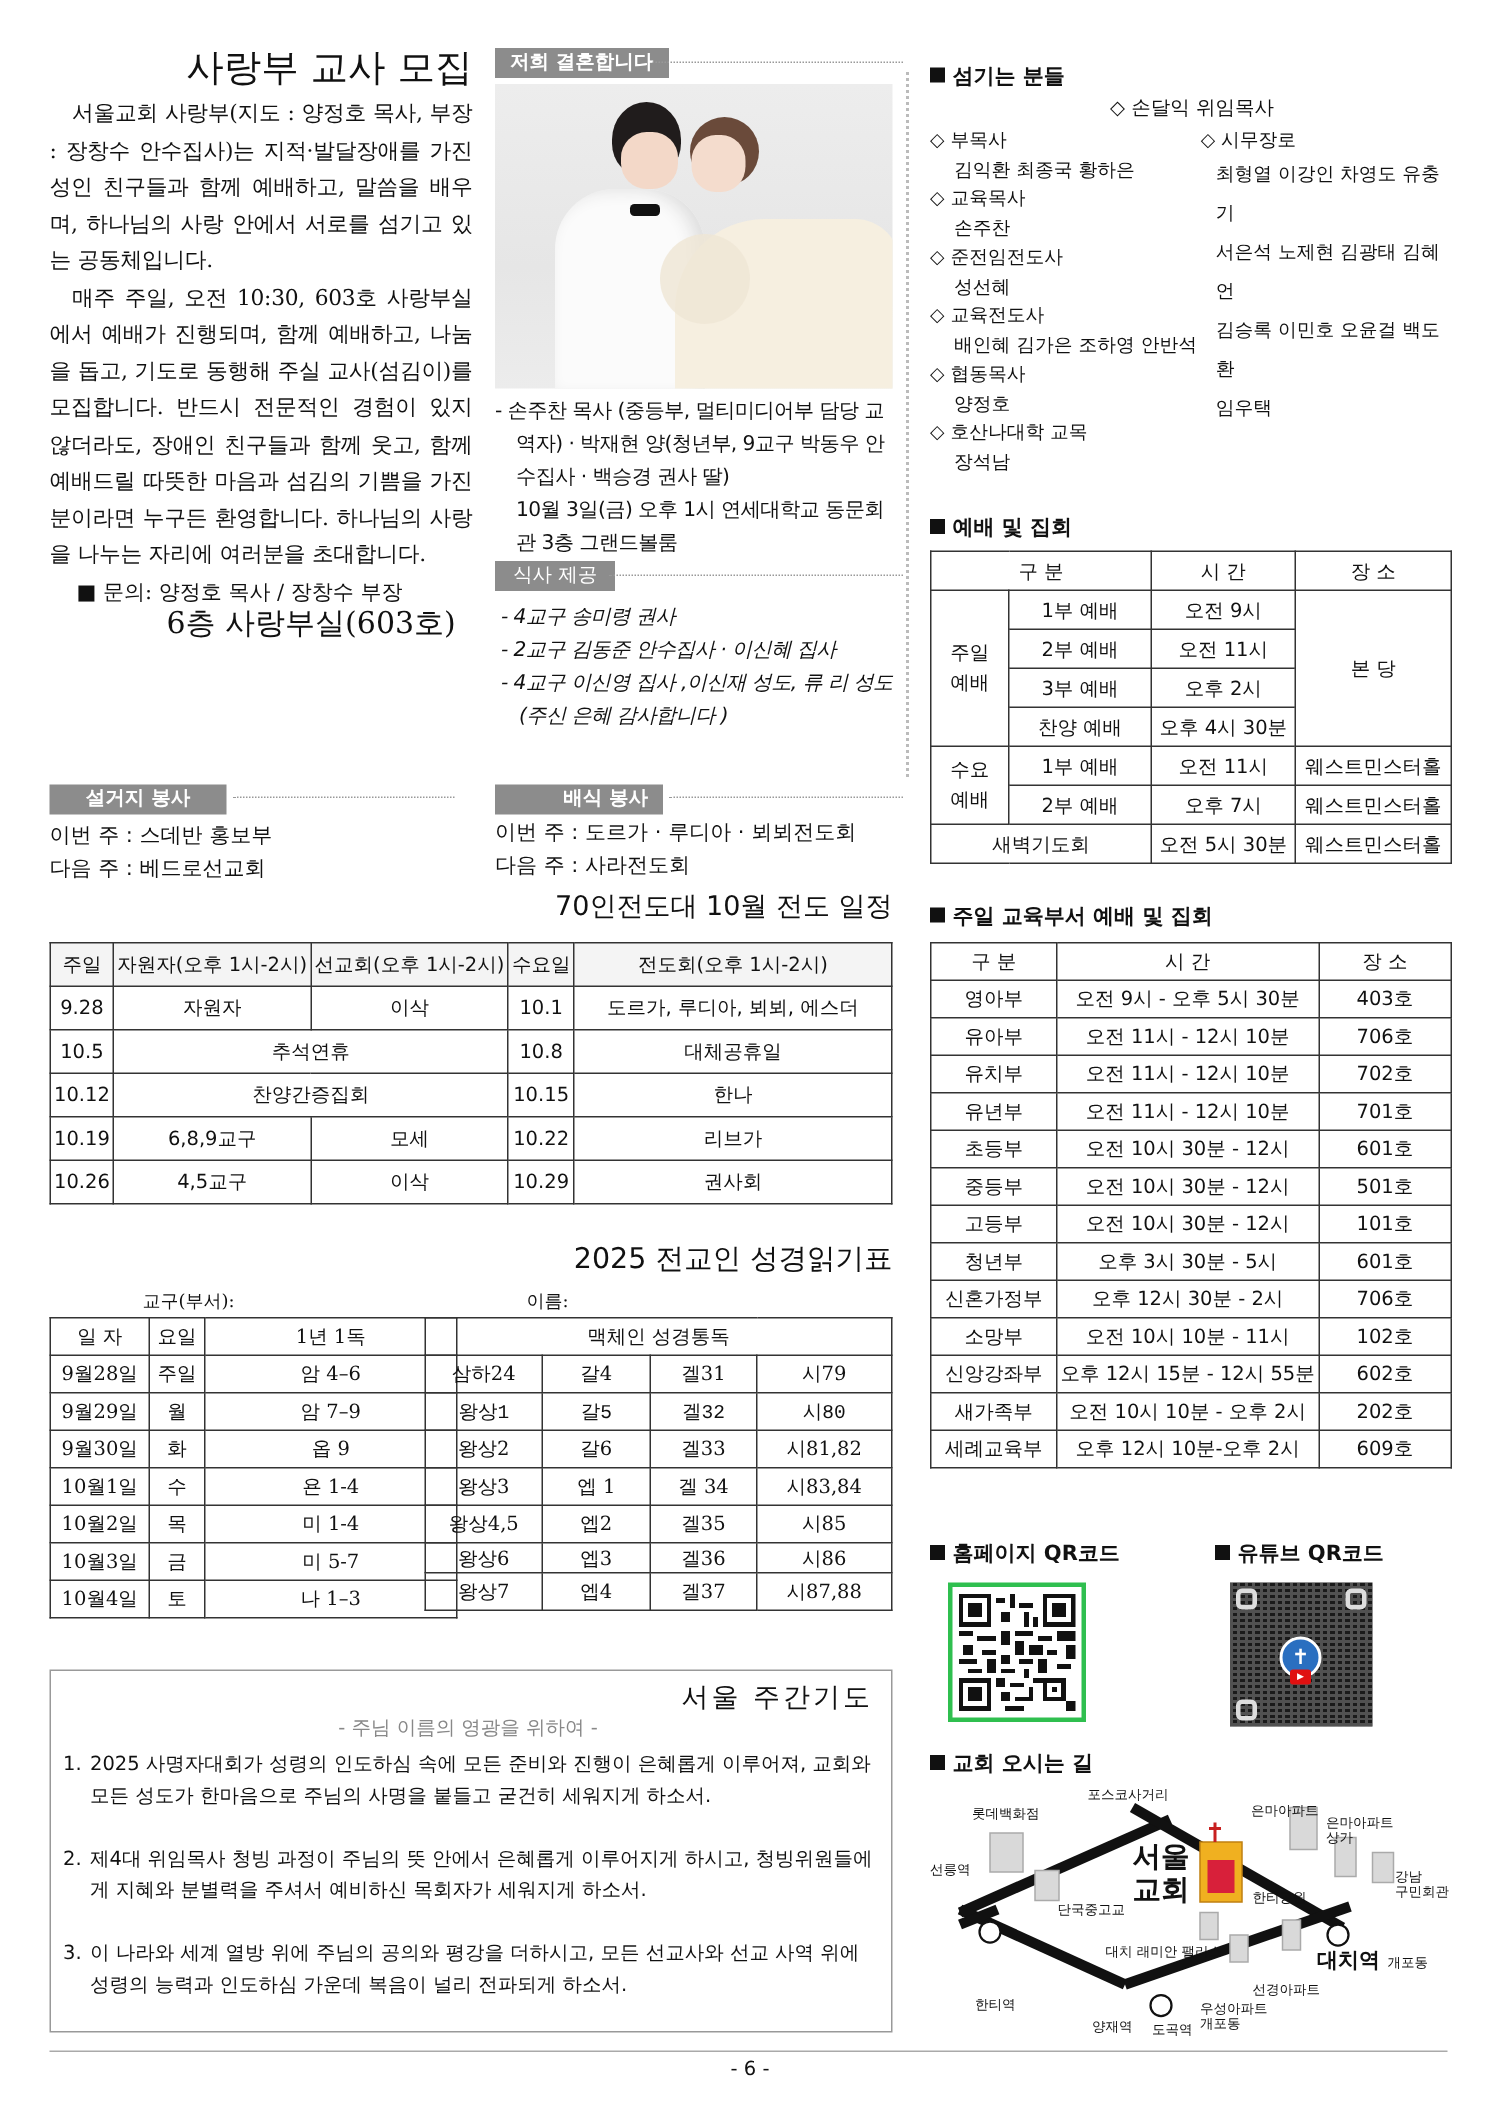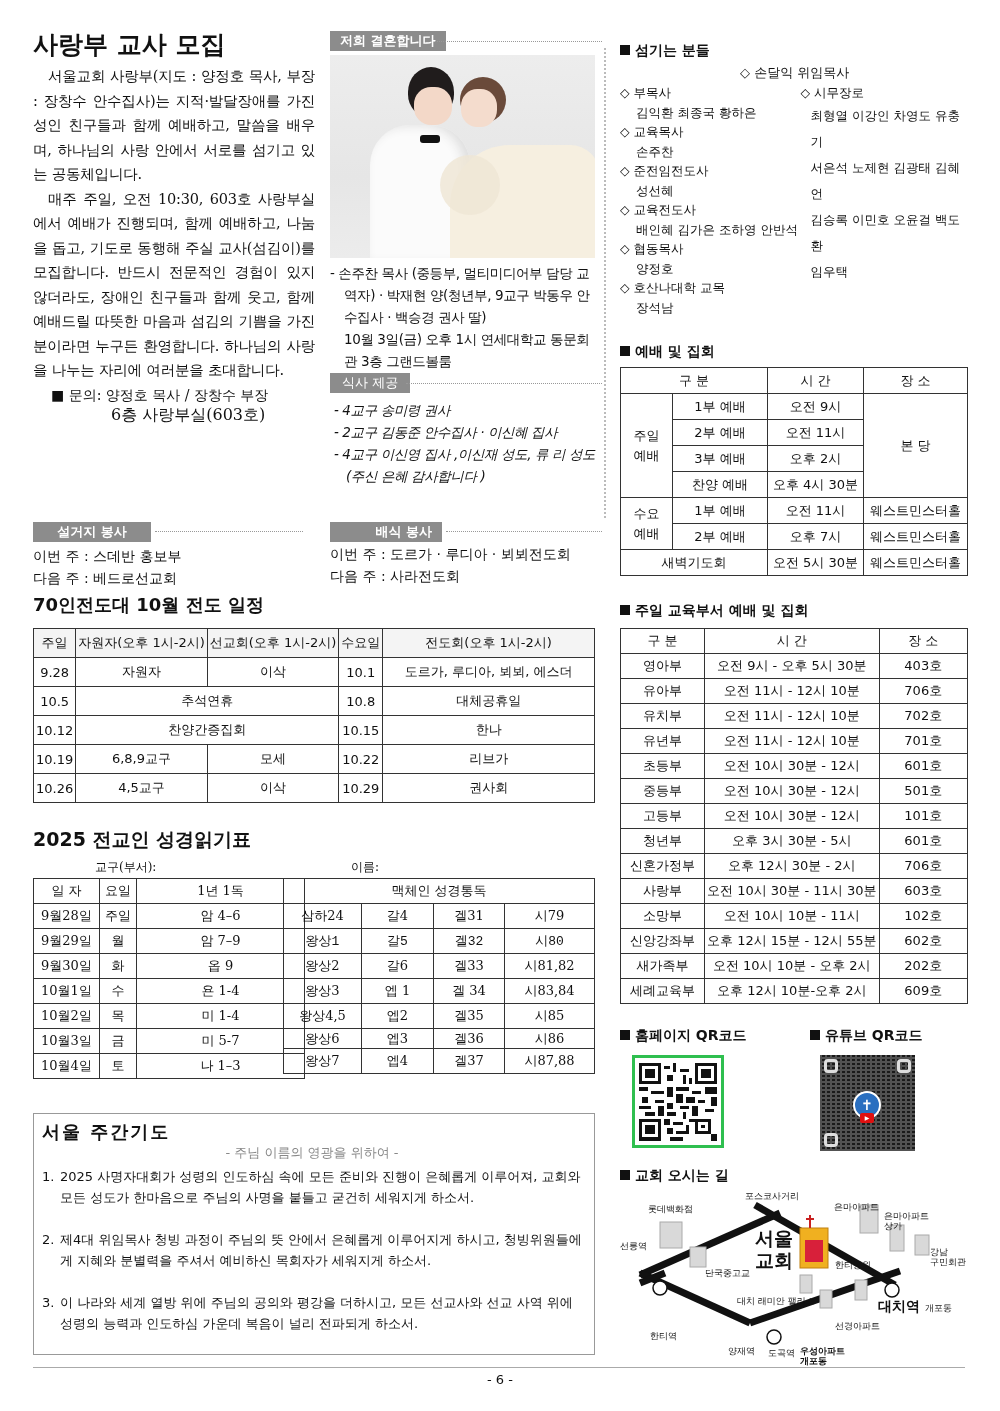--- a/index.html
+++ b/index.html
@@ -1,19 +1,19 @@
 <!DOCTYPE html>
 <html><head>
 <meta charset="utf-8">
 <style>
 *{box-sizing:border-box;margin:0;padding:0}
 body{width:1000px;height:1411px;background:#fff;font-family:"DejaVu Sans","Liberation Sans",sans-serif;color:#111;position:relative;overflow:hidden}
 .abs{position:absolute}
 .serif{font-family:"DejaVu Serif","Liberation Serif",serif}
-.h-title{font-weight:bold;text-align:left}
+.h-title{font-weight:normal;text-align:right}
 .tag{display:inline-block;background:#8c8c8c;color:#fff;font-size:13px;font-weight:bold;padding:2px 10px;line-height:16px}
 .dots{position:absolute;border-bottom:1px dotted #999;height:1px}
 p.body{font-size:14.5px;line-height:24.5px;text-align:justify;letter-spacing:-0.2px}
 .ind{text-indent:15px}
 table{border-collapse:collapse;width:100%}
 td,th{border:1px solid #333;text-align:center;font-weight:normal;font-size:13px;padding:0 2px;white-space:nowrap}
 .sect{font-size:14px;font-weight:bold}
 .sect .sq{display:inline-block;width:10px;height:10px;background:#111;margin-right:5px;vertical-align:0px}
 .vline{position:absolute;border-left:2px dotted #bbb;width:0}
 .list .item{font-size:12.5px;line-height:19.5px}
@@ -22,21 +22,21 @@
 .pray .num{display:inline-block;width:18px}
 </style>
 </head>
 <body>
 
 <section class="abs" style="left:33px;top:28px;width:282px;">
   <h1 class="serif h-title" style="font-size:25px;line-height:34px;margin-bottom:2px;">사랑부 교사 모집</h1>
   <p class="body serif ind">서울교회 사랑부(지도 : 양정호 목사, 부장 : 장창수 안수집사)는 지적·발달장애를 가진 성인 친구들과 함께 예배하고, 말씀을 배우며, 하나님의 사랑 안에서 서로를 섬기고 있는 공동체입니다.</p>
   <p class="body serif ind">매주 주일, 오전 10:30, 603호 사랑부실에서 예배가 진행되며, 함께 예배하고, 나눔을 돕고, 기도로 동행해 주실 교사(섬김이)를 모집합니다. 반드시 전문적인 경험이 있지 않더라도, 장애인 친구들과 함께 웃고, 함께 예배드릴 따뜻한 마음과 섬김의 기쁨을 가진 분이라면 누구든 환영합니다. 하나님의 사랑을 나누는 자리에 여러분을 초대합니다.</p>
   <div class="serif" style="font-size:14px;line-height:20px;padding-left:18px;margin-top:2px;">■ 문의: 양정호 목사 / 장창수 부장</div>
-  <div class="serif" style="font-size:16px;line-height:20px;padding-left:78px;">6층 사랑부실(603호)</div>
+  <div class="serif" style="font-size:20px;line-height:20px;padding-left:78px;">6층 사랑부실(603호)</div>
 </section>
 
 <section class="abs" style="left:330px;top:30px;width:270px;">
   <span class="tag">저희 결혼합니다</span>
   <div class="dots" style="left:105px;right:-2px;top:11px;"></div>
   <div style="margin-top:4px;width:265px;height:203px;background:linear-gradient(180deg,#ededed 0%,#e6e6e6 60%,#ececec 100%);position:relative;overflow:hidden;">
 
     <div style="position:absolute;left:78px;top:12px;width:46px;height:50px;border-radius:50% 50% 45% 45%;background:#201c1c;"></div>
     <div style="position:absolute;left:84px;top:32px;width:38px;height:38px;border-radius:45%;background:#f3d8c8;"></div>
     <div style="position:absolute;left:40px;top:70px;width:100px;height:140px;border-radius:40px 40px 0 0;background:#fbfbfb;box-shadow:inset -6px 0 12px #ddd;"></div>
@@ -401,25 +401,20 @@
         </tr>
     <tr style="height:25px;">
           <td>청년부</td>
           <td>오후 3시 30분 - 5시</td>
           <td>601호</td>
         </tr>
     <tr style="height:25px;">
           <td>신혼가정부</td>
           <td>오후 12시 30분 - 2시</td>
           <td>706호</td>
-        </tr>
-    <tr style="height:25px;">
-          <td>사랑부</td>
-          <td>오전 10시 30분 - 11시 30분</td>
-          <td>603호</td>
         </tr>
     <tr style="height:25px;">
           <td>소망부</td>
           <td>오전 10시 10분 - 11시</td>
           <td>102호</td>
         </tr>
     <tr style="height:25px;">
           <td>신앙강좌부</td>
           <td>오후 12시 15분 - 12시 55분</td>
           <td>602호</td>
@@ -534,35 +529,35 @@
         <rect x="185" y="55" width="18" height="22" fill="#d8203a"></rect>
         <line x1="190" y1="30" x2="190" y2="43" stroke="#c82020" stroke-width="2"></line>
         <line x1="186" y1="34" x2="194" y2="34" stroke="#c82020" stroke-width="2"></line>
       </g>
       <g fill="#fff" stroke="#111" stroke-width="1.5">
         <circle cx="40" cy="103" r="7"></circle>
         <circle cx="272" cy="105" r="7"></circle>
         <circle cx="154" cy="152" r="7"></circle>
       </g>
     </svg>
-    <span style="position:absolute;left:105px;top:5px;margin-left:20px;">포스코사거리</span>
+    <span style="position:absolute;left:105px;top:5px;">포스코사거리</span>
     <span style="position:absolute;left:28px;top:18px;">롯데백화점</span>
     <span style="position:absolute;left:0px;top:55px;">선릉역</span>
     <span style="position:absolute;left:30px;top:128px;margin-top:17px;">한티역</span>
     <span style="position:absolute;left:85px;top:82px;">단국중고교</span>
     <span style="position:absolute;left:214px;top:16px;">은마아파트</span>
     <span style="position:absolute;left:264px;top:26px;white-space:pre;line-height:10px;">은마아파트
 상가</span>
     <span style="position:absolute;left:215px;top:74px;">한티공원</span>
     <span style="position:absolute;left:310px;top:62px;white-space:pre;line-height:10px;">강남
 구민회관</span>
     <span style="position:absolute;left:258px;top:113px;font-size:14px;font-weight:bold;">대치역</span>
     <span style="position:absolute;left:305px;top:117px;">개포동</span>
     <span style="position:absolute;left:117px;top:110px;">대치 래미안 팰리스</span>
     <span style="position:absolute;left:215px;top:135px;">선경아파트</span>
     <span style="position:absolute;left:108px;top:160px;">양재역</span>
     <span style="position:absolute;left:148px;top:162px;">도곡역</span>
-    <span style="position:absolute;left:180px;top:161px;white-space:pre;line-height:10px;font-weight:bold;">우성아파트
+    <span style="position:absolute;left:180px;top:150px;white-space:pre;line-height:10px;">우성아파트
 개포동</span>
     <span style="position:absolute;left:135px;top:42px;white-space:pre;font-size:19px;font-weight:bold;line-height:22px;">서울
 교회</span>
   </div>
 </section>
 
 </body></html>

